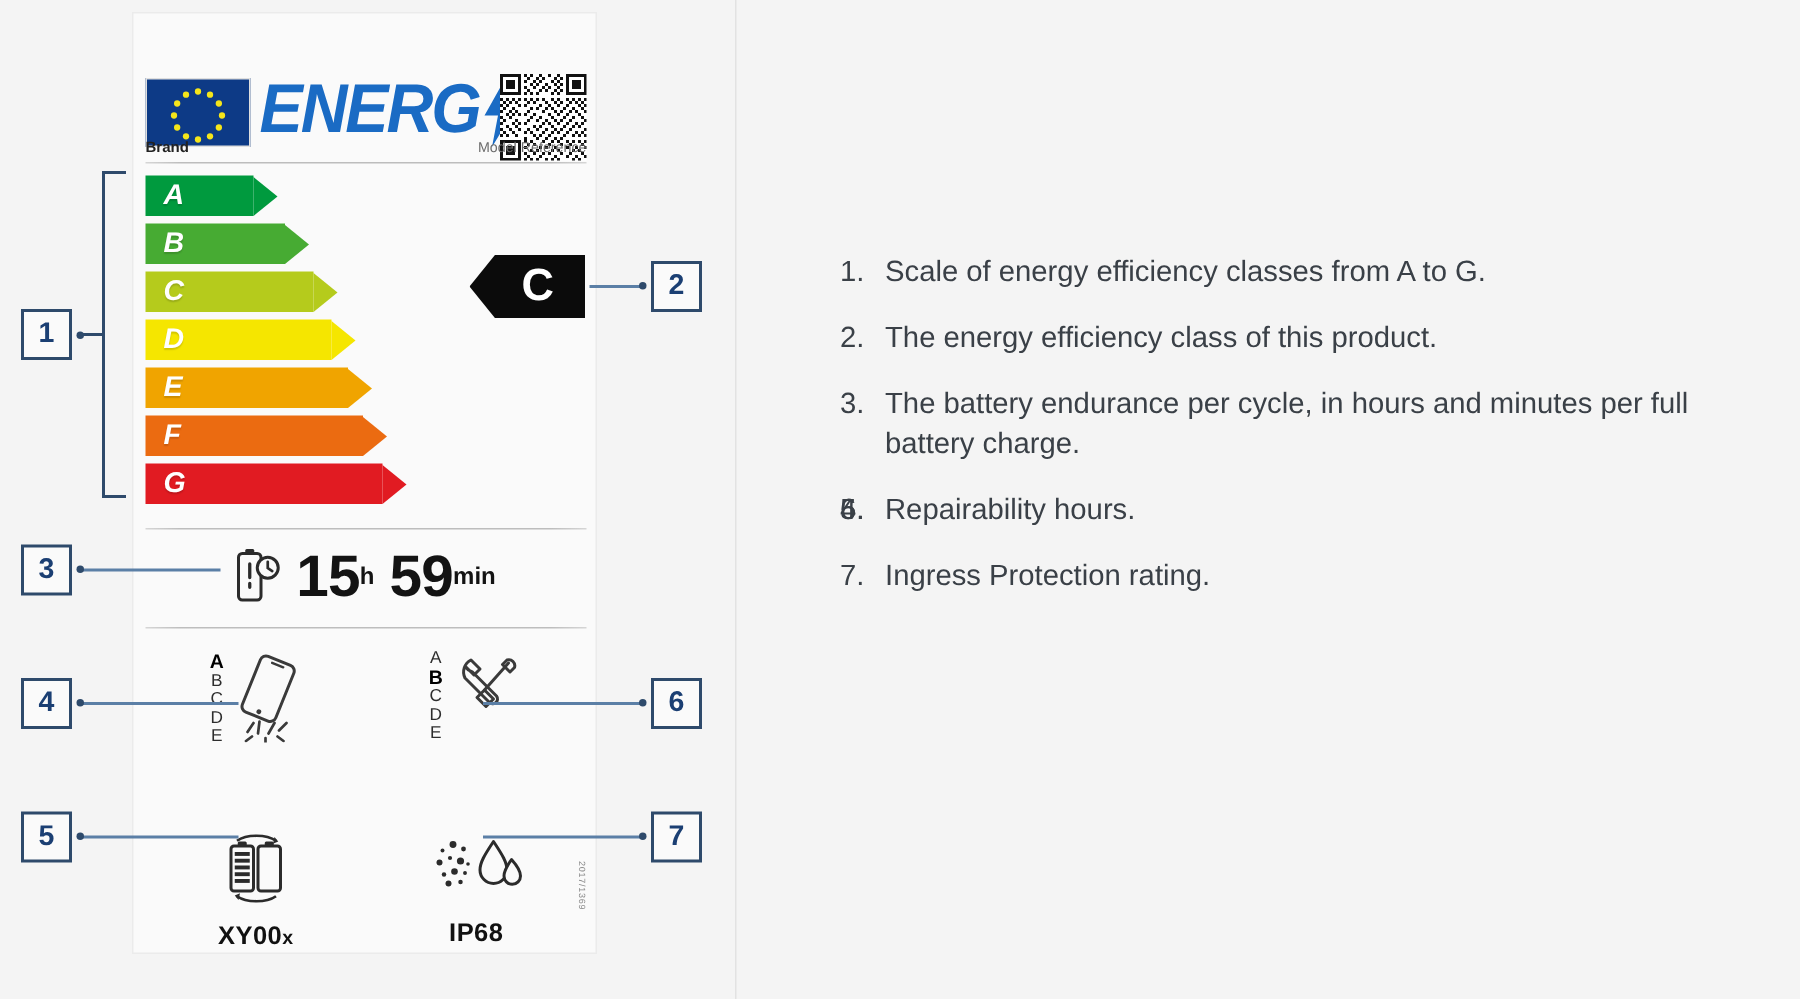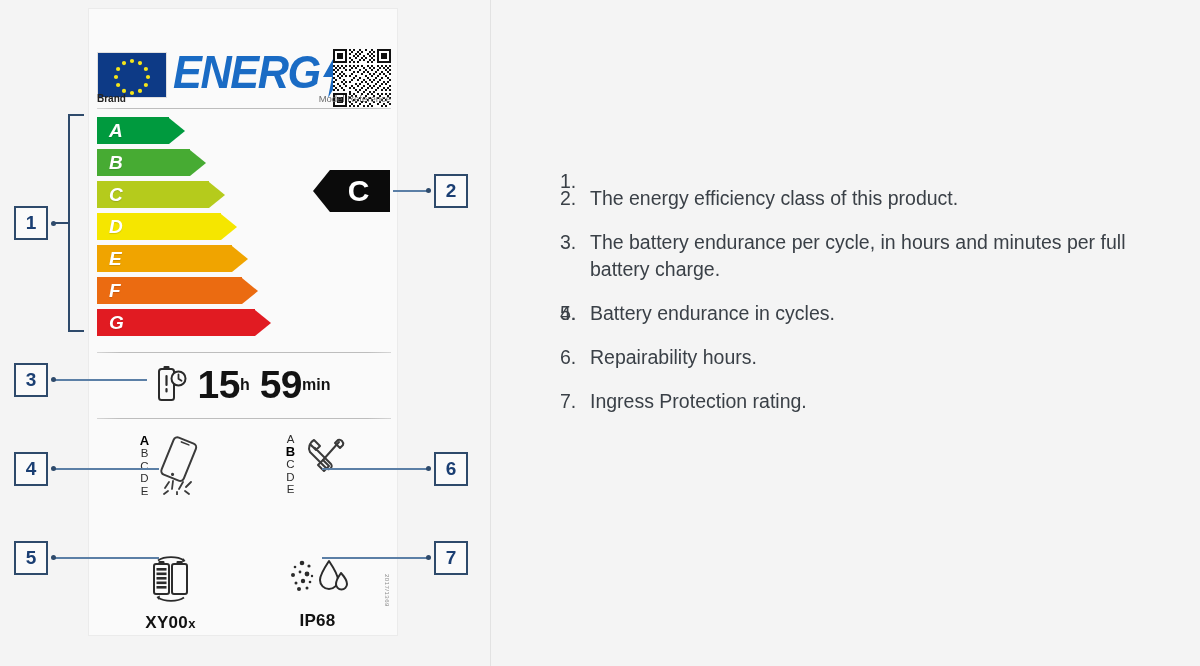--- a/index.html
+++ b/index.html
@@ -638,22 +638,22 @@
 
   <div class="callout" style="left:14px;  top:541px;">5</div>
   <div class="conn" style="left:54px;  top:557px; width:105px;"></div>
   <div class="dot" style="left:51px;  top:555px;"></div>
 
   <div class="callout" style="left:434px; top:541px;">7</div>
   <div class="conn" style="left:322px; top:557px; width:107px;"></div>
   <div class="dot" style="left:426px; top:555px;"></div>
 
   <ul class="list" id="legend">
-      <li><span class="num">1.</span></li>
+      <li><span class="num">1.</span><span>Scale of energy efficiency classes from A to G.</span></li>
       <li><span class="num">2.</span><span>The energy efficiency class of this product.</span></li>
       <li><span class="num">3.</span><span>The battery endurance per cycle, in hours and minutes per full battery charge.</span></li>
       <li><span class="num">4.</span></li>
-      <li><span class="num">5.</span><span>Battery endurance in cycles.</span></li>
+      <li><span class="num">5.</span></li>
       <li><span class="num">6.</span><span>Repairability hours.</span></li>
       <li><span class="num">7.</span><span>Ingress Protection rating.</span></li>
     </ul>
 
 </div>
 
 </body></html>

